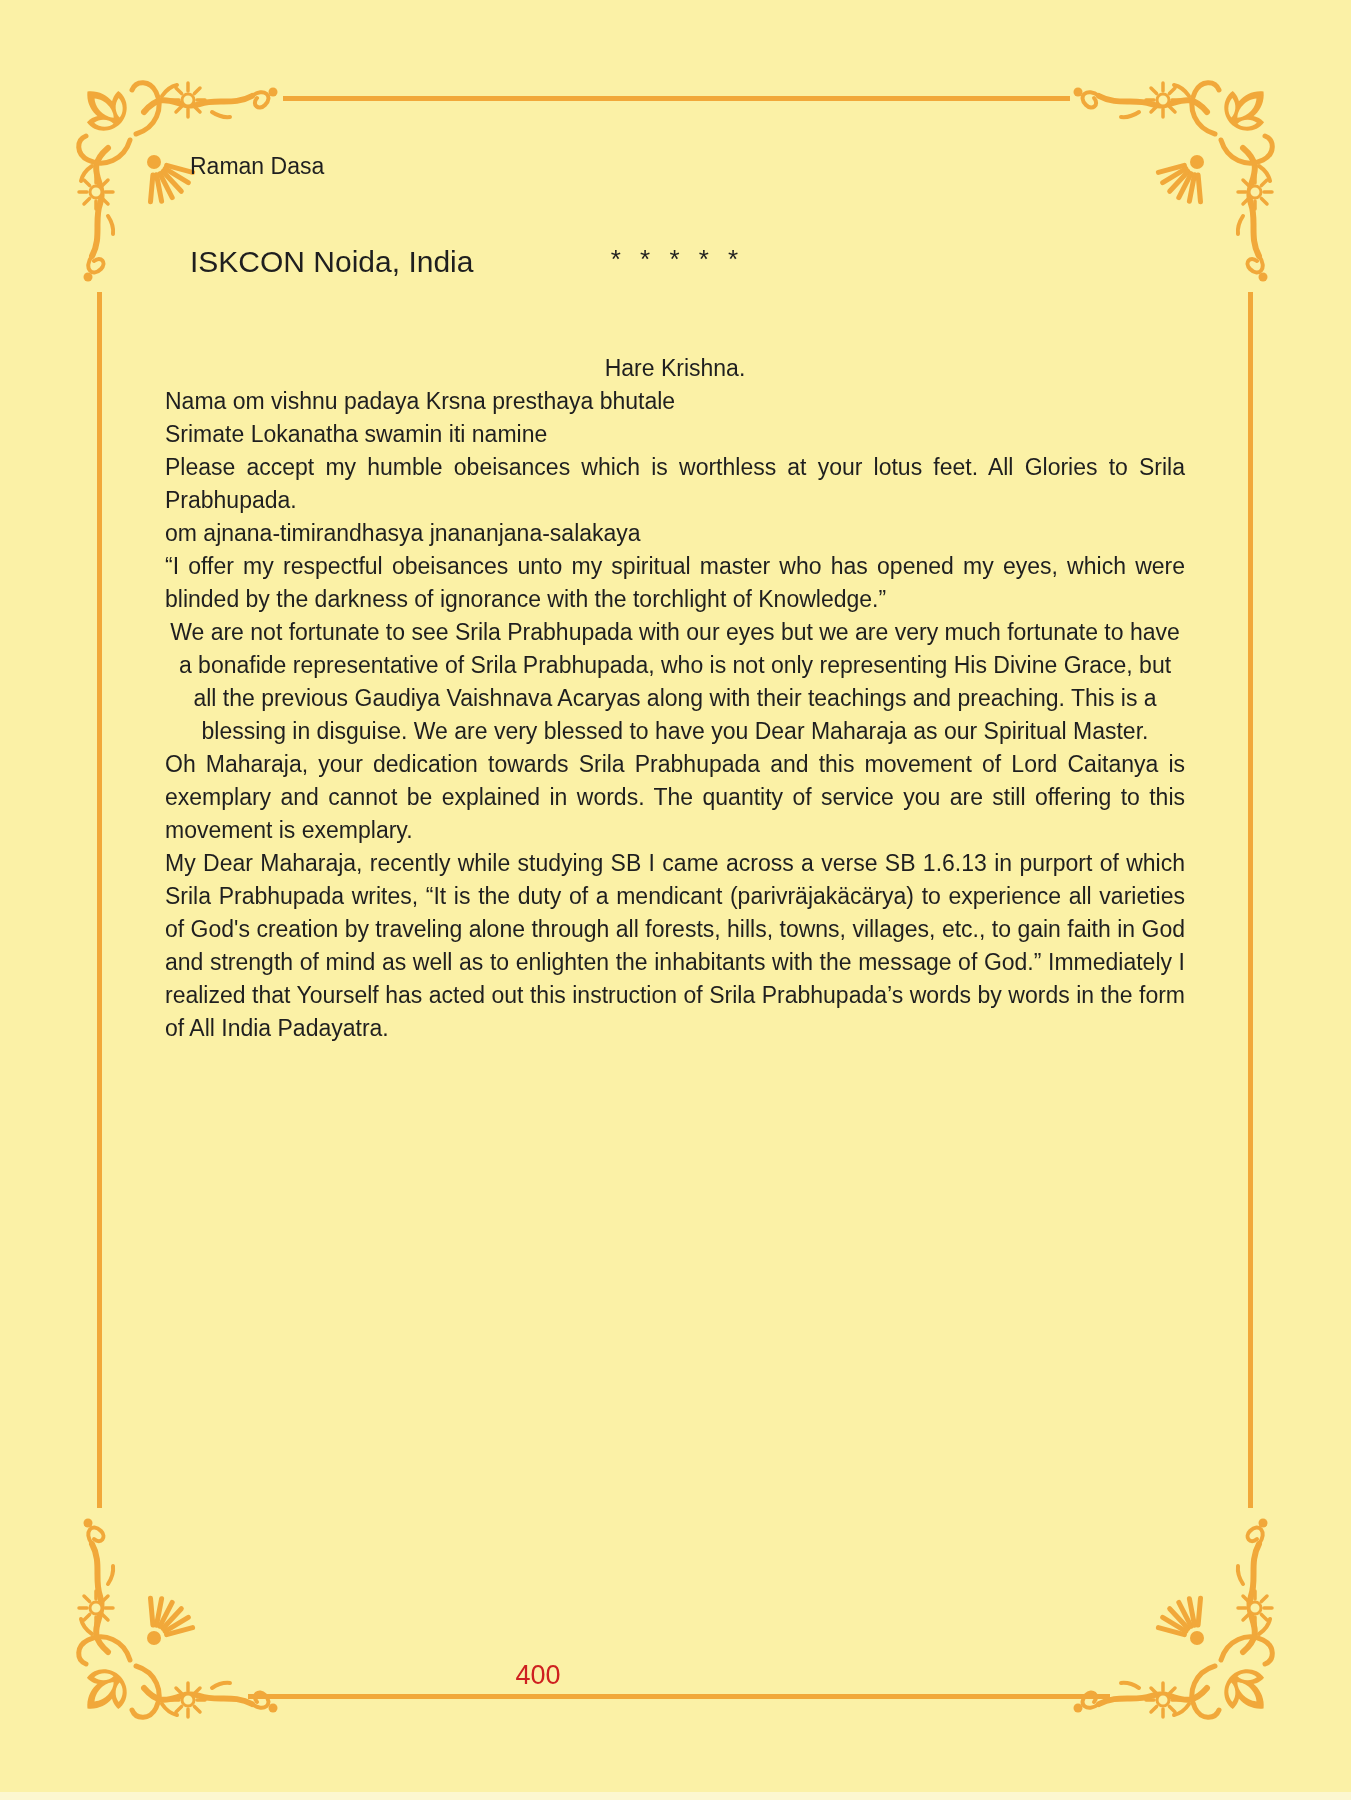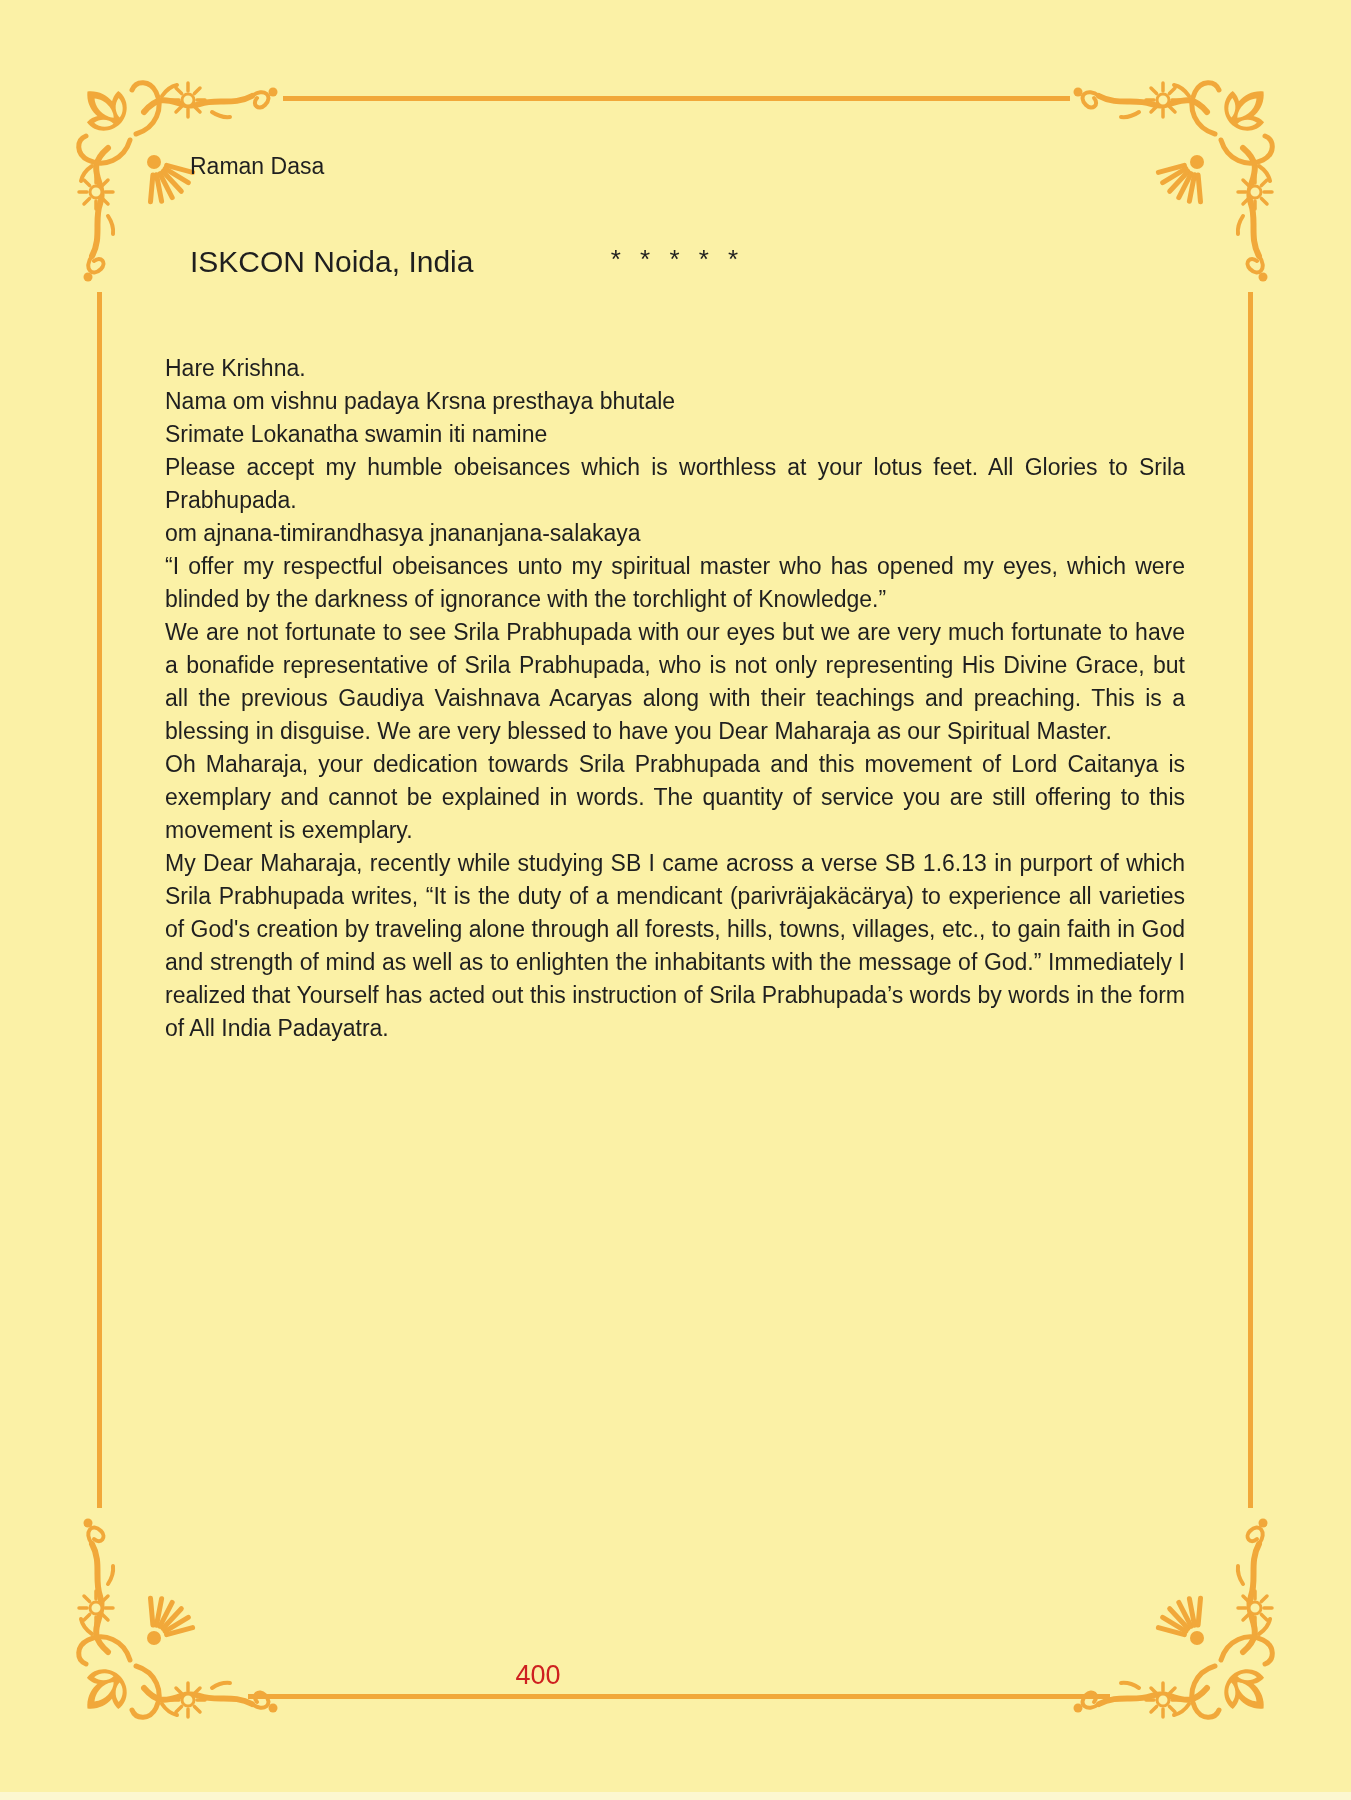--- a/index.html
+++ b/index.html
@@ -24,21 +24,21 @@
   .orn.br{left:1065px;top:1500px;transform:scale(-1,-1);}
   
   .author{position:absolute;left:190px;top:150px;font-size:23px;line-height:33px;}
   .location{position:absolute;left:190px;top:197px;font-size:30px;line-height:33px;margin-top:48px;}
   .separator{position:absolute;left:0;top:244px;width:1351px;text-align:center;
     font-size:26px;letter-spacing:2px;word-spacing:8px;}
   .content{position:absolute;left:165px;top:352px;width:1020px;
     font-size:23px;line-height:33px;}
   .content p{margin:0;}
   .para{text-align:justify;}
-  .mb14{margin-bottom:14px;} .mb15{margin-bottom:15px;} .mb16{margin-bottom:16px;}
+  .mb14{margin-bottom:14px;} .mb15{margin-bottom:15px;text-align:center;} .mb16{margin-bottom:16px;}
   .mb17{margin-bottom:17px;} .mb19{margin-bottom:19px;} .mb63{margin-bottom:63px;}
   .mb66{margin-bottom:66px;} .mb67{margin-bottom:67px;}
   .page-number{position:absolute;left:0;top:1660px;width:1076px;text-align:center;
     font-size:27px;color:#CE2020;}
   .edge-strip{position:absolute;left:0;top:1792px;width:1351px;height:8px;background:#FCF7D0;}
   .defs-svg{position:absolute;width:0;height:0;}
 </style>
 </head>
 <body>
 

